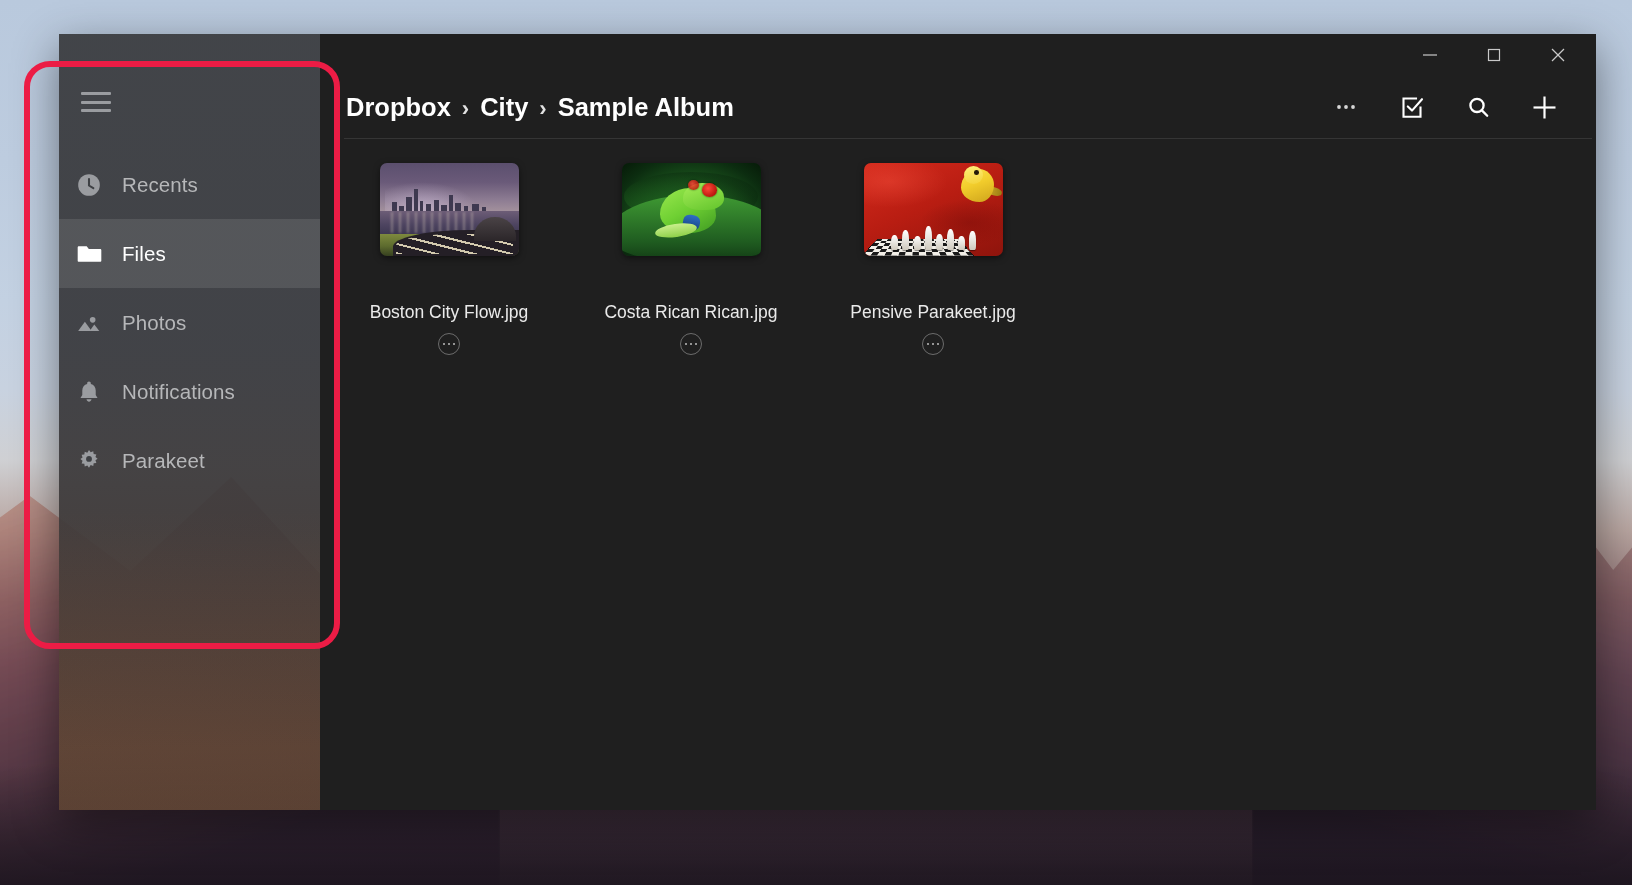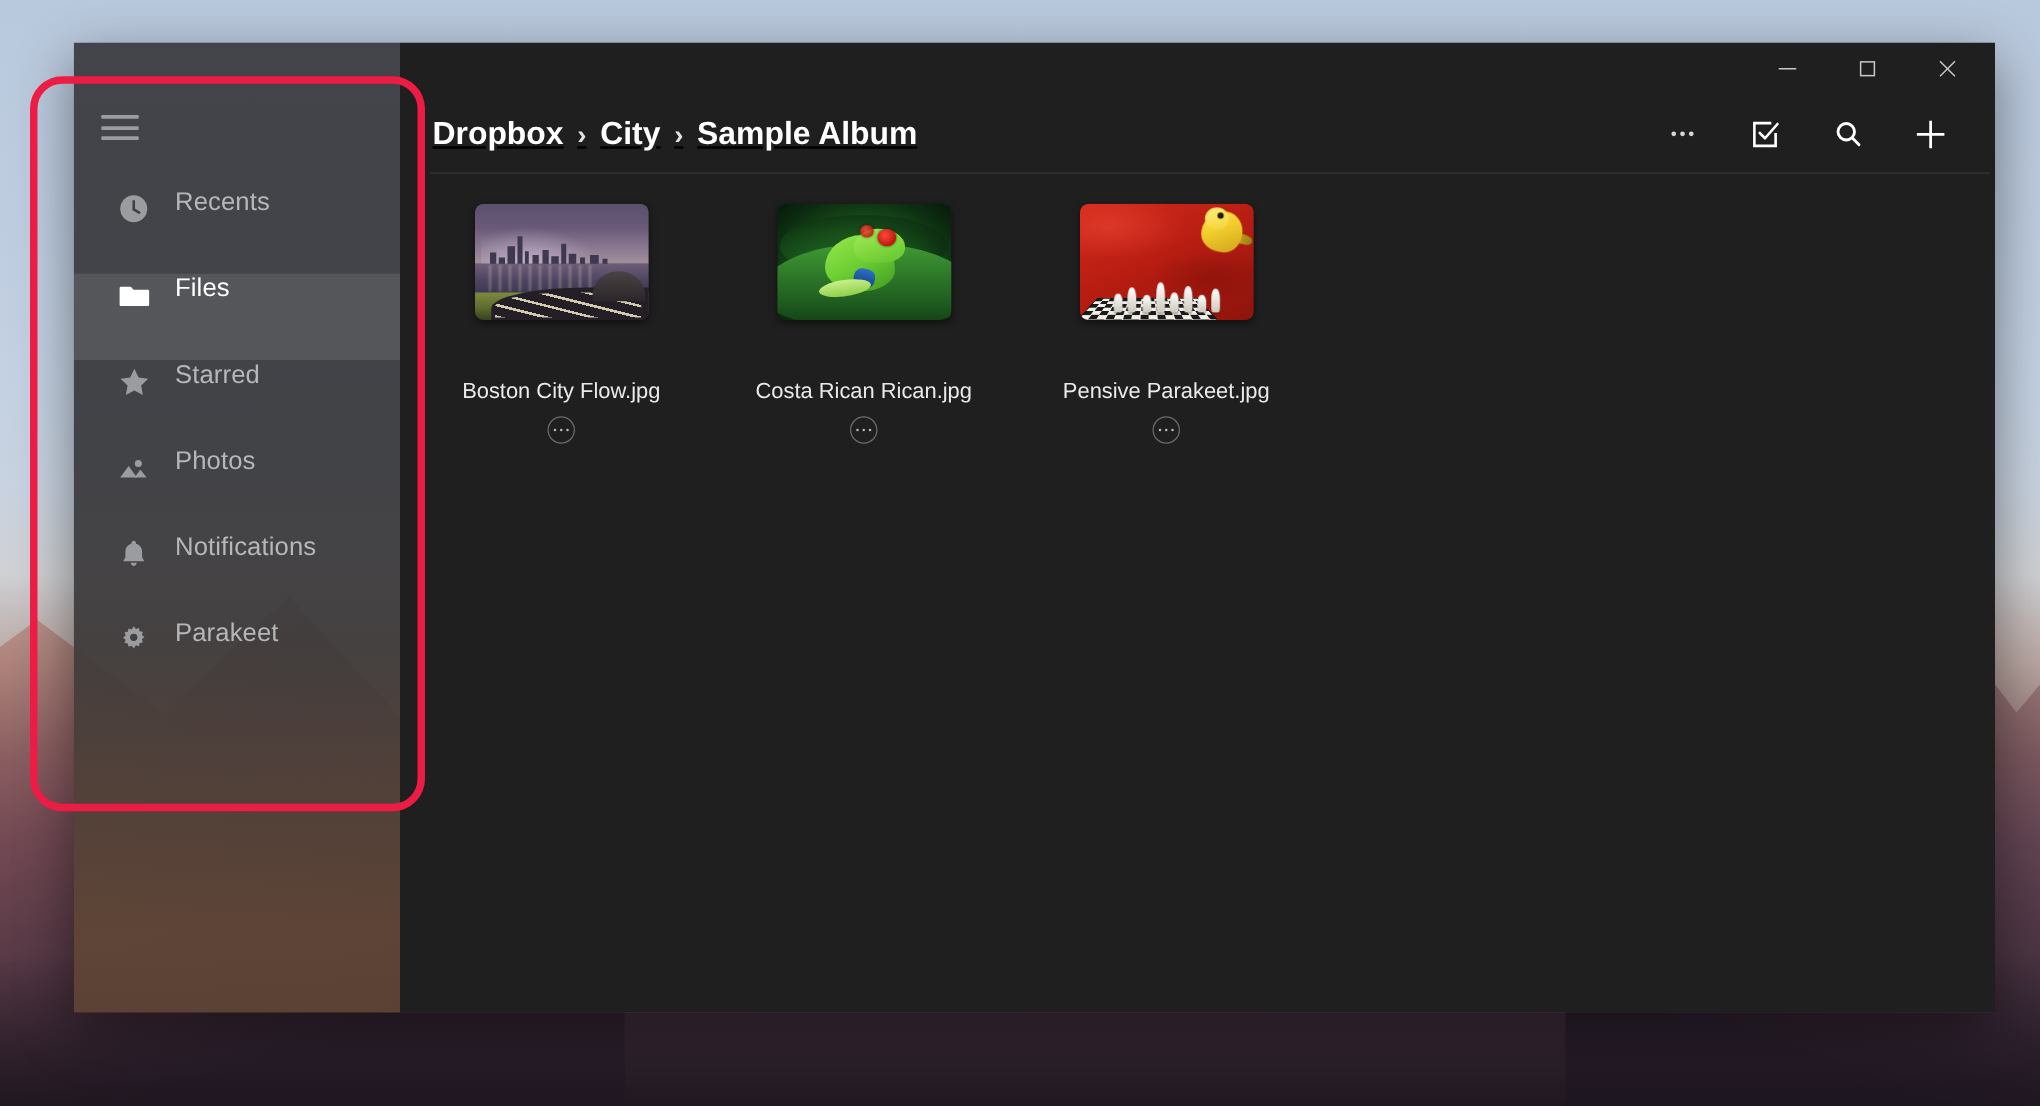--- a/index.html
+++ b/index.html
@@ -94,23 +94,23 @@
   .hamburger {
     width: 30px; height: 20px;
     display: flex; flex-direction: column; justify-content: space-between;
     cursor: pointer;
   }
   .hamburger span { display: block; height: 3px; background: #9a9ca0; border-radius: 1px; }
 
   #nav-list { margin-top: 16px; position: relative; z-index: 2; }
 
   .nav-item {
-    display: flex; align-items: flex-start;
+    display: flex; align-items: center;
     height: 69px;
-    padding-left: 31px;
+    padding-left: 13px;
     cursor: pointer;
   }
   .nav-item.active { background: rgba(255,255,255,.10); }
   .nav-icon {
     width: 34px; height: 34px;
     flex: 0 0 34px;
     display: flex; align-items: center; justify-content: center;
     margin-right: 16px;
   }
   .nav-icon svg { display: block; }
@@ -140,21 +140,20 @@
     display: flex; align-items: center; justify-content: center;
     cursor: pointer;
   }
   .wctl svg { display: block; }
 
   #breadcrumb-bar {
     height: 62px;
     display: flex; align-items: center;
     padding: 0 10px 0 26px;
     margin-top: -6px;
-    text-decoration: underline;
   }
   #breadcrumb {
     display: flex; align-items: baseline;
     font-size: 25.5px;
     font-weight: bold;
     color: #ffffff;
     white-space: nowrap;
   }
   .crumb { cursor: pointer; }
   .crumb-sep {
@@ -416,28 +415,20 @@
 
         <div class="nav-item active">
           <span class="nav-icon">
             <svg width="27" height="27" viewBox="0 0 24 24">
               <path d="M2.5 5.6h7l1.9 2.3h10.1c.6 0 1 .45 1 1v9.5c0 .55-.45 1-1 1H2.5c-.55 0-1-.45-1-1V6.6c0-.55.45-1 1-1z" fill="#ffffff"></path>
             </svg>
           </span>
           <span class="nav-label">Files</span>
         </div>
 
-        <div class="nav-item">
-          <span class="nav-icon">
-            <svg width="27" height="27" viewBox="0 0 24 24">
-              <path d="M12 2.6l3.0 6.2 6.8.95-4.95 4.75 1.2 6.8L12 18.1l-6.05 3.2 1.2-6.8L2.2 9.75l6.8-.95z" fill="#9a9ca0"></path>
-            </svg>
-          </span>
-          <span class="nav-label">Starred</span>
-        </div>
 
         <div class="nav-item">
           <span class="nav-icon">
             <svg width="26" height="26" viewBox="0 0 24 24">
               <circle cx="15.4" cy="9.1" r="2.6" fill="#9a9ca0"></circle>
               <path d="M2 19.4l6.2-8.6 6.2 8.6z" fill="#9a9ca0"></path>
               <path d="M12.6 19.4l4.3-6 4.6 6z" fill="#9a9ca0"></path>
             </svg>
           </span>
           <span class="nav-label">Photos</span>

